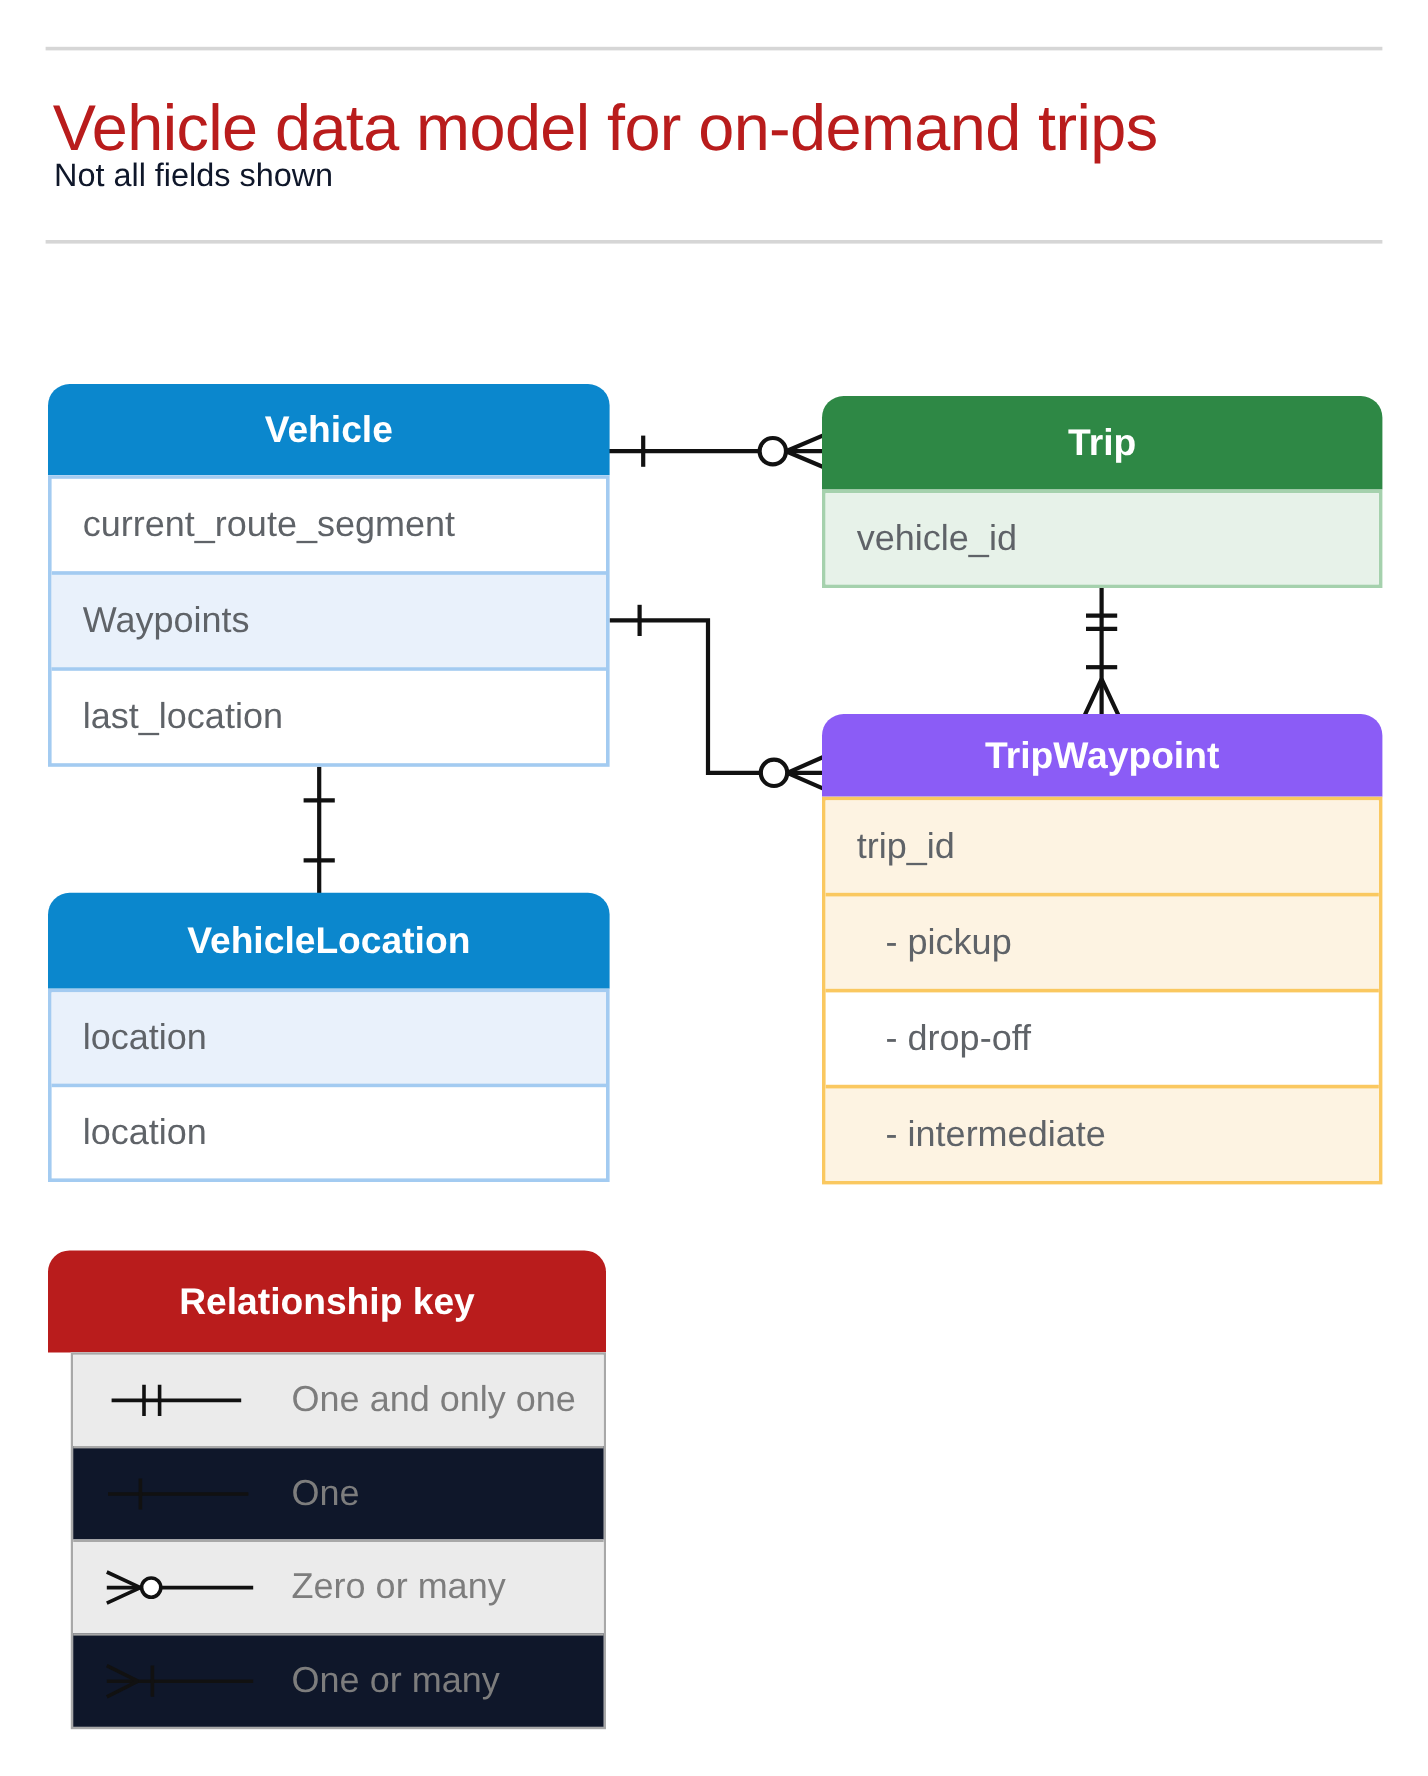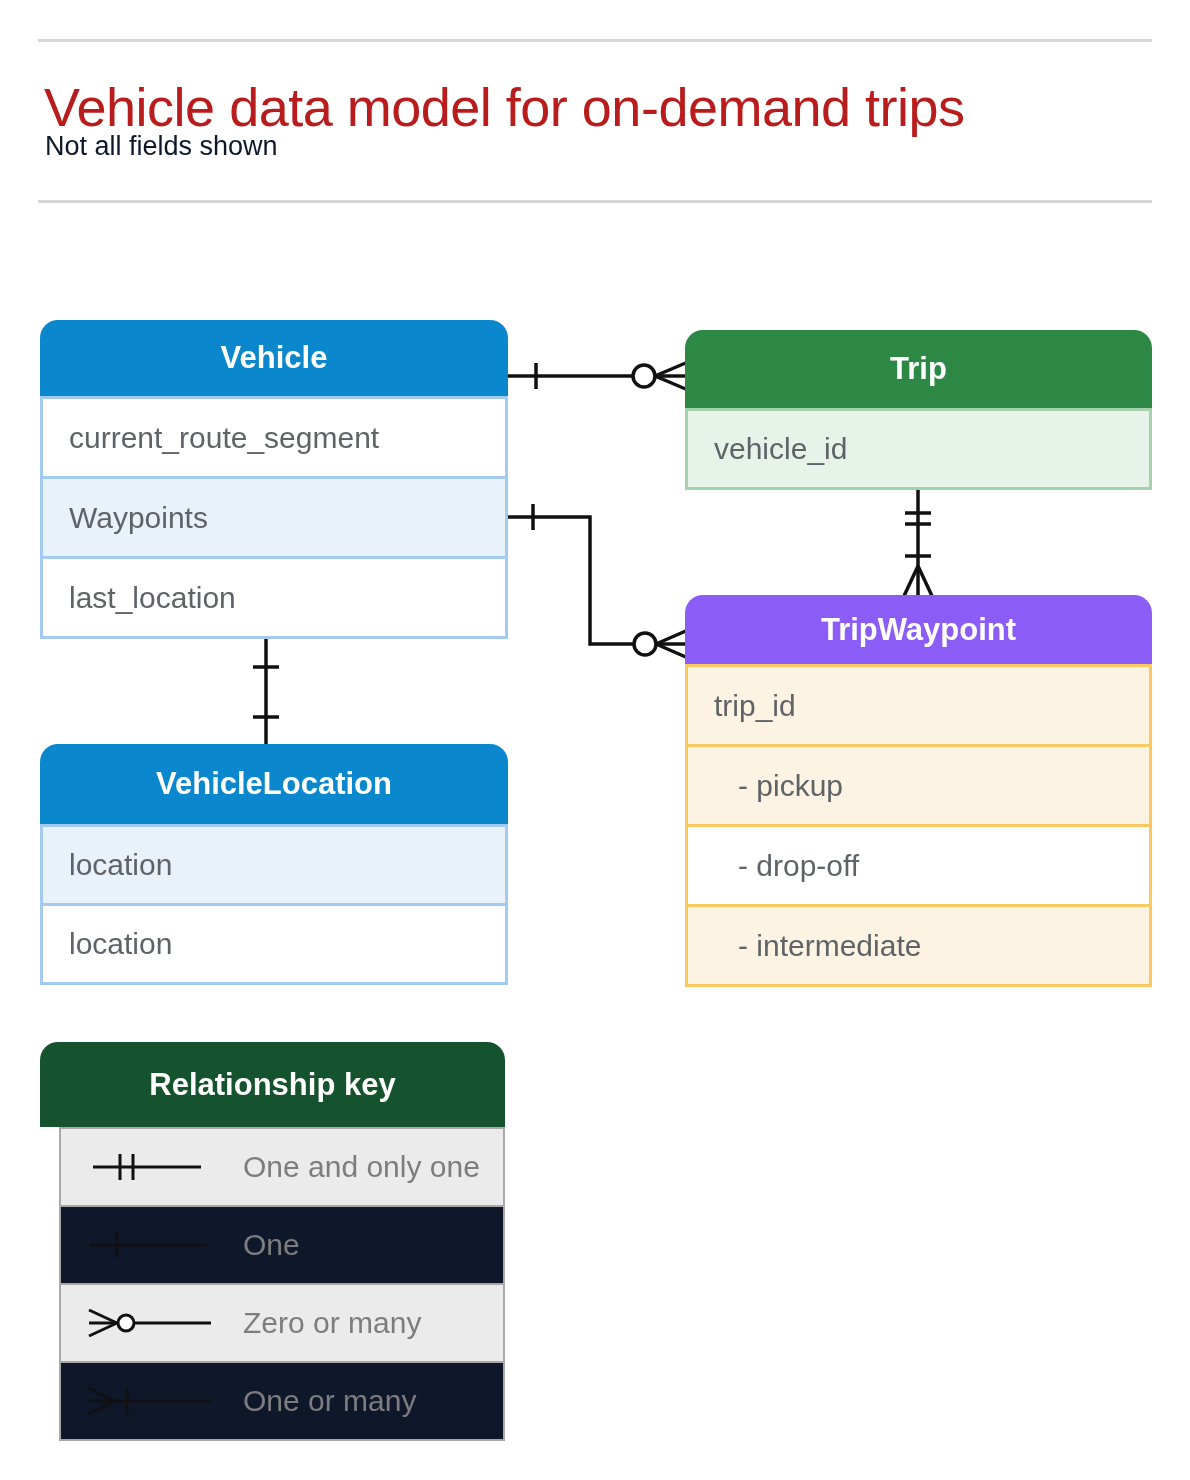--- a/index.html
+++ b/index.html
@@ -61,21 +61,21 @@
   
   #vehicle-location{left:40px;top:744px;width:468px;}
   #vehicle-location .entity-header{height:80px;background:#0b87cd;}
   #vehicle-location .entity-body{border:3px solid #a3cbf1;}
   #vehicle-location .entity-row{height:76px;border-top:3px solid #a3cbf1;}
   #vehicle-location .entity-row:first-child{border-top:none;}
   #vehicle-location .entity-row.tint{background:#e9f1fb;}
 
   
   #legend{left:40px;top:1042px;width:465px;}
-  #legend .entity-header{height:85px;background:#14532d;font-size:31px;}
+  #legend .entity-header{height:85px;background:#b91c1c;font-size:31px;}
   #legend .entity-body{border:2px solid #a8a8a8;margin-left:19px;}
   .legend-row{
     display:flex;align-items:center;height:76px;
     border-top:2px solid #a8a8a8;padding-left:14px;
     font-size:30px;color:#7d7d7d;background:#0f172a;
   }
   .legend-row:first-child{border-top:none;}
   .legend-row.tint{background:#ebebeb;}
   .legend-symbol{flex:0 0 150px;margin-right:18px;}
   .legend-symbol svg{display:block;}

